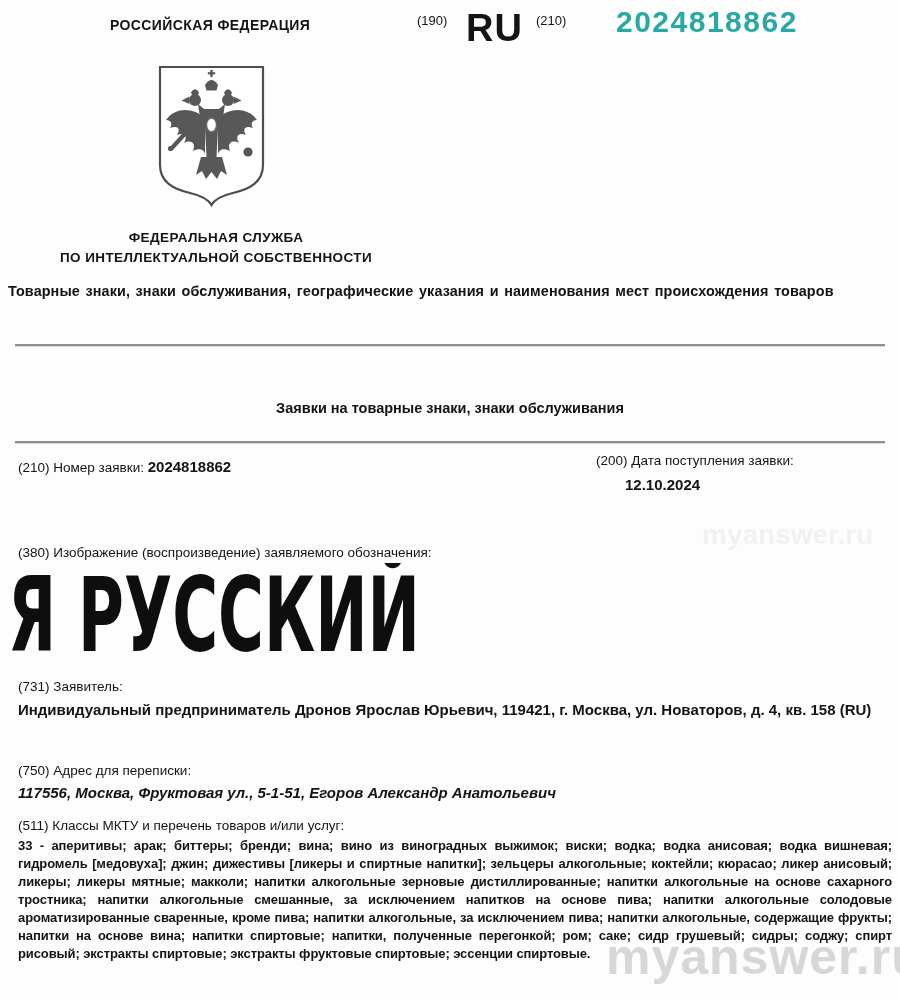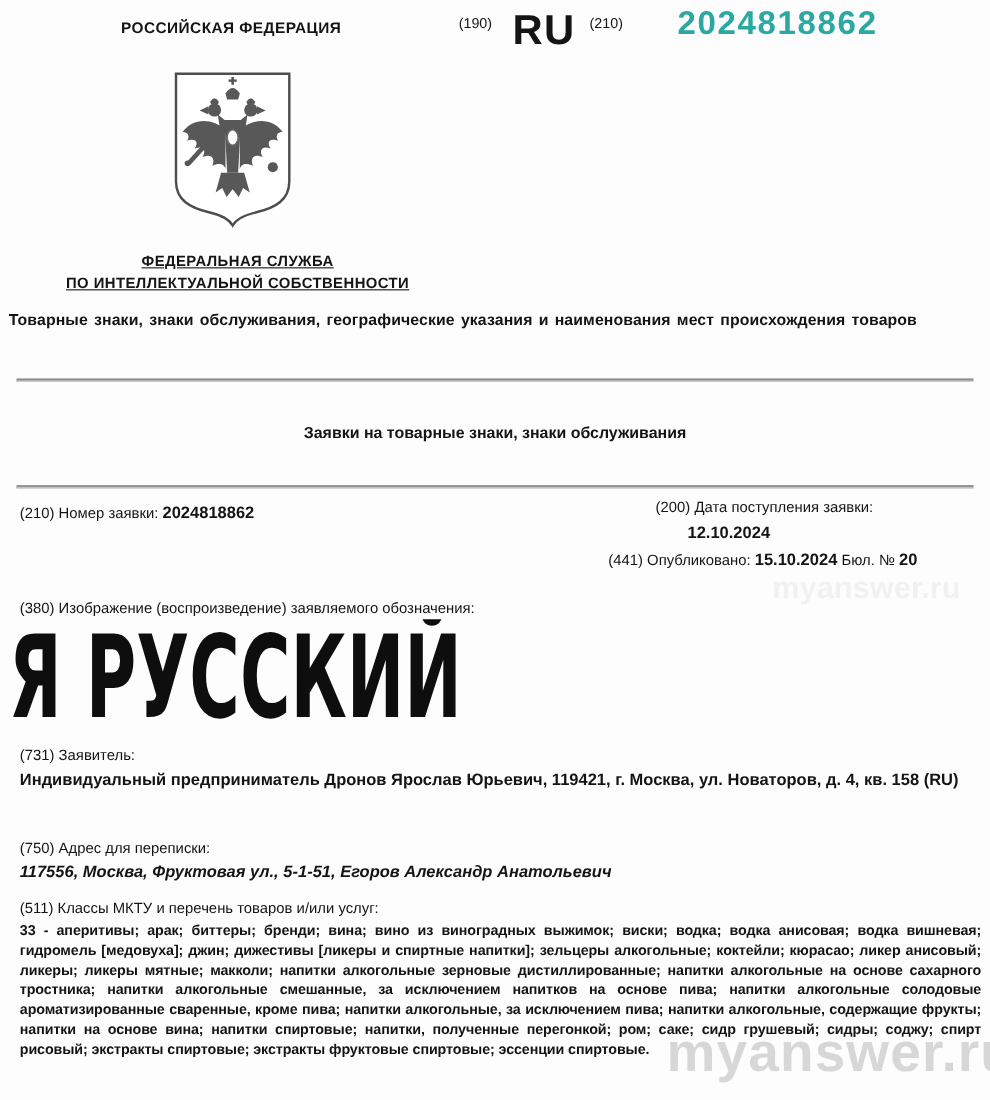--- a/index.html
+++ b/index.html
@@ -8,25 +8,25 @@
     font-family:"Liberation Sans",sans-serif;color:#141414;overflow:hidden;
   }
   .abs{position:absolute;}
   .it{}
   .country{left:110px;top:17px;font-size:14px;font-weight:bold;letter-spacing:.4px;}
   .c190{left:417px;top:13px;font-size:13px;}
   .ru{left:466px;top:7px;font-size:38px;font-weight:bold;letter-spacing:1px;}
   .c210{left:536px;top:13px;font-size:13px;}
   .appnum{left:616px;top:5px;font-size:30px;font-weight:bold;letter-spacing:1.5px;}
   .emblem{left:155px;top:63px;width:113px;height:147px;}
-  .agency{left:26px;top:228px;width:380px;text-align:center;font-size:13.5px;font-weight:bold;line-height:20px;letter-spacing:.4px;text-decoration:underline;}
+  .agency{left:26px;top:228px;width:380px;text-align:center;font-size:13.5px;font-weight:bold;line-height:20px;letter-spacing:.4px;}
   .doctype{left:8px;top:283px;width:890px;font-size:14.4px;font-weight:bold;white-space:nowrap;letter-spacing:.1px;word-spacing:1.5px;}
   .rule{left:15px;width:870px;height:2px;background:#8f8f8f;border-bottom:1px solid #d9d9d9;}
   .rule1{top:344px;} .rule2{top:441px;}
-  .sectitle{left:0;top:386px;width:900px;text-align:center;font-size:14.5px;font-weight:bold;}
+  .sectitle{left:0;top:400px;width:900px;text-align:center;font-size:14.5px;font-weight:bold;}
   .fline{font-size:13.5px;}
   .val{font-weight:bold;font-size:15px;}
   .f210{left:18px;top:458px;}
   .f200{left:553px;top:453px;margin-left:43px;}
   .f200v{left:625px;top:476px;}
   .f441{left:553px;top:501px;}
   .f540{left:18px;top:545px;}
   .logo{left:8px;top:563px;}
   .f731l{left:18px;top:679px;}
   .f731v{left:18px;top:699px;width:866px;font-size:15px;font-weight:bold;text-align:justify;line-height:22px;}
@@ -90,27 +90,20 @@
     <span class="it">Номер заявки:</span>
     <span class="val">2024818862</span>
   </div>
 
   <div class="abs fline f200">
     <span>(200)</span>
     <span class="it">Дата поступления заявки:</span>
   </div>
   <div class="abs fline f200v val">12.10.2024</div>
 
-  <div class="abs fline f441">
-    <span>(441)</span>
-    <span class="it">Опубликовано:</span>
-    <span class="val">15.10.2024</span>
-    <span class="it">Бюл. №</span>
-    <span class="val">20</span>
-  </div>
 
   <div class="abs fline f540">
     <span>(380)</span>
     <span class="it">Изображение (воспроизведение) заявляемого обозначения:</span>
   </div>
 
   <div class="abs logo">
     <svg width="430" height="100" xmlns="http://www.w3.org/2000/svg">
       <text id="logotext" x="0" y="68" transform="scale(1 1.3)" font-family="DejaVu Sans, sans-serif" font-weight="bold" font-size="80" fill="#0e0e0e" textLength="412" lengthAdjust="spacingAndGlyphs">Я РУССКИЙ</text>
     </svg>

